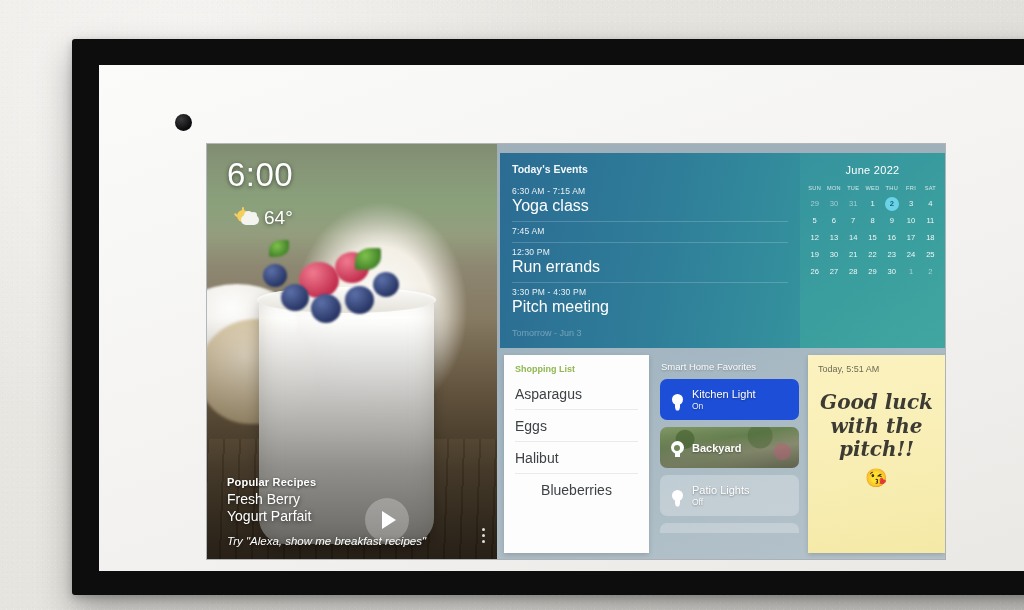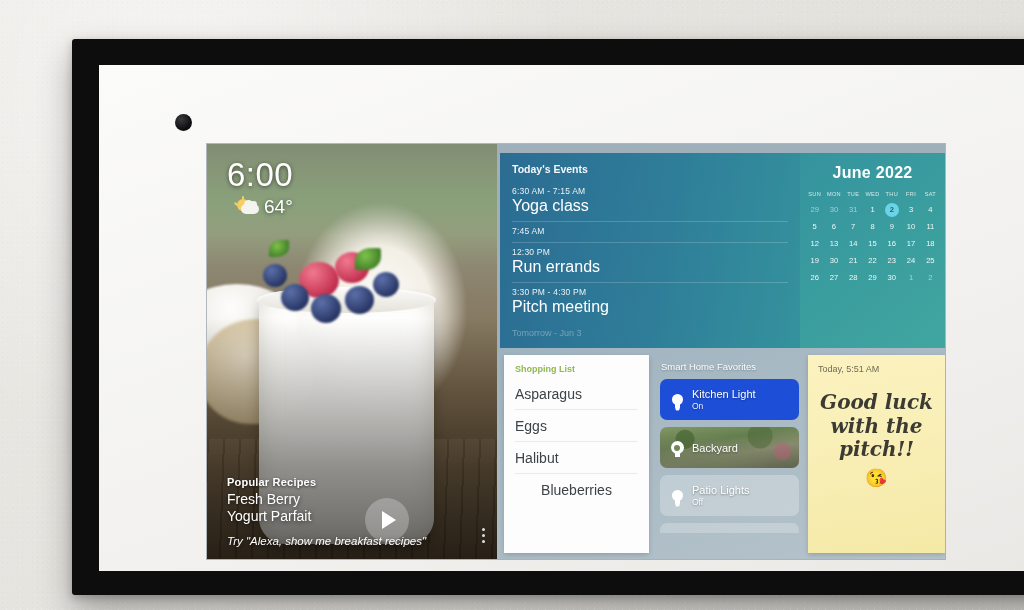--- a/index.html
+++ b/index.html
@@ -97,21 +97,21 @@
       repeating-linear-gradient(92deg, rgba(0,0,0,.10) 0 2px, rgba(255,255,255,.05) 2px 16px),
       linear-gradient(180deg,#7a6445,#56442d);
     filter: blur(.4px);
   }
   .photoScrim{
     position:absolute; inset:0;
     background: linear-gradient(180deg, rgba(0,0,0,.30) 0%, rgba(0,0,0,0) 22%, rgba(0,0,0,0) 42%, rgba(0,0,0,.42) 78%, rgba(0,0,0,.58) 100%);
   }
   #clock { position:absolute; left:20px; top:14px; color:#fff; text-shadow:0 1px 4px rgba(0,0,0,.55); }
   #clockTime { font-size: 33px; font-weight: 300; letter-spacing: .5px; line-height: 1; }
-  #weatherRow { display:flex; align-items:center; gap:5px; margin-top:5px; margin-left:10px; }
+  #weatherRow { display:flex; align-items:center; gap:5px; margin-top:16px; margin-left:10px; }
   #tempTxt { font-size: 19px; font-weight: 300; }
   .wicon { position:relative; width:22px; height:17px; }
   .wsun { position:absolute; left:0; top:0; width:12px; height:12px; border-radius:50%; background:#f4cf5e; }
   .wray { position:absolute; background:#f4cf5e; width:2px; height:4px; border-radius:1px; }
   .wcloud { position:absolute; left:4px; top:5px; width:18px; height:10px; border-radius:7px; background:#f3f3f0; }
   .wcloud::before{ content:""; position:absolute; left:3px; top:-4px; width:9px; height:9px; border-radius:50%; background:#f3f3f0;}
   .wcloud::after{ content:""; position:absolute; left:9px; top:-3px; width:7px; height:7px; border-radius:50%; background:#f3f3f0;}
   #playBtn {
     position:absolute; left:158px; top:354px; width:44px; height:44px; border-radius:50%;
     background: rgba(255,255,255,.26);
@@ -141,21 +141,21 @@
   .evtTime { font-size: 8.5px; opacity:.9; letter-spacing:.2px; }
   .evtName { font-size: 16px; font-weight: 300; margin-top: 1px; }
   .evtFade { font-size:9px; opacity:.32; margin-top:6px; }
 
   
   #calendar {
     position:absolute; left:593px; top:9px; width:145px; height:195px;
     background: linear-gradient(140deg, #35939e 0%, #3a9d9e 50%, #41a6a0 100%);
     color:#fff; padding-top: 11px;
   }
-  #calTitle { text-align:center; font-size:16px; font-weight:700; letter-spacing:.3px; }
+  #calTitle { text-align:center; font-size:11px; font-weight:400; letter-spacing:.3px; }
   #calGrid { display:grid; grid-template-columns: repeat(7, 1fr); margin-top:9px; row-gap:3px; padding:0 5px; }
   .dow { font-size:5.6px; text-align:center; opacity:.78; letter-spacing:.3px; padding-bottom:3px; }
   .day { font-size:7.6px; text-align:center; opacity:.92; height:14px; line-height:14px; position:relative; }
   .day.dim { opacity:.52; }
   .day.today span {
     display:inline-block; width:14px; height:14px; line-height:14px; border-radius:50%;
     background:#6fd8ef; color:#1b5d72; font-weight:700;
   }
 
   
@@ -201,21 +201,21 @@
   }
   .tileIcon { position:relative; z-index:2; width:16px; margin-right:7px; display:flex; justify-content:center; }
   .bulb { position:relative; width:11px; height:11px; border-radius:50%; background:#fff; }
   .bulb::after{ content:""; position:absolute; left:3px; top:10px; width:5px; height:5px; background:#fff; border-radius:0 0 2px 2px; box-shadow:0 2px 0 -0.5px #fff; }
   .camIcon { position:relative; width:13px; height:13px; border-radius:50%; background:#fff; }
   .camIcon::before{ content:""; position:absolute; left:3.5px; top:3.5px; width:6px; height:6px; border-radius:50%; background:#6d8a55; }
   .camIcon::after{ content:""; position:absolute; left:4px; top:12px; width:5px; height:4px; background:#fff; }
   .tileText { position:relative; z-index:2; color:#fff; text-shadow:0 1px 2px rgba(0,0,0,.35); }
   .tileName { font-size:11px; }
   .tileState { font-size:8.5px; opacity:.92; margin-top:1px; }
-  .tile.cam .tileName { font-size:11px; }
+  .tile.cam .tileName { font-size:11px;font-weight:bold; }
   .tileStub { height:10px; border-radius:7px 7px 0 0; margin:0 3px; background: rgba(255,255,255,.24); }
 
   
   #note {
     position:absolute; left:601px; top:211px; width:137px; height:198px;
     background: linear-gradient(170deg,#fbf2c0 0%, #f8eeb4 55%, #f5e9a6 100%);
     padding: 9px 10px 0 10px;
     box-shadow: 0 2px 5px rgba(0,0,0,.16);
   }
   #noteTime { font-size:9px; color:#6f6a55; }

